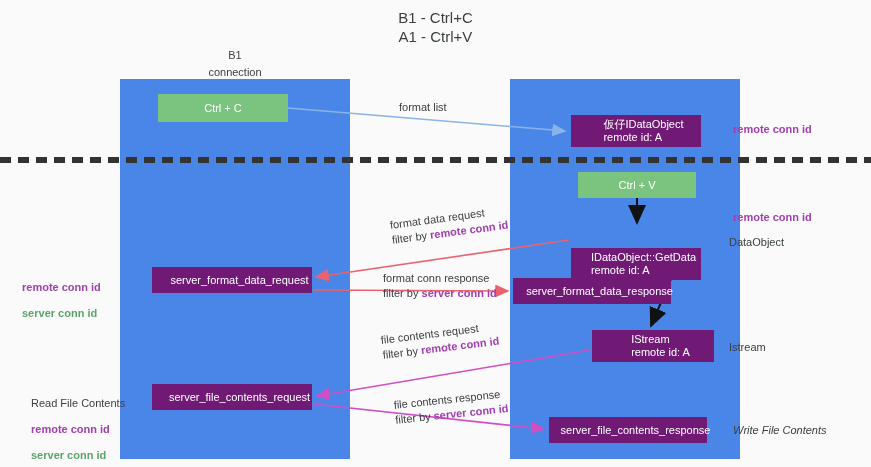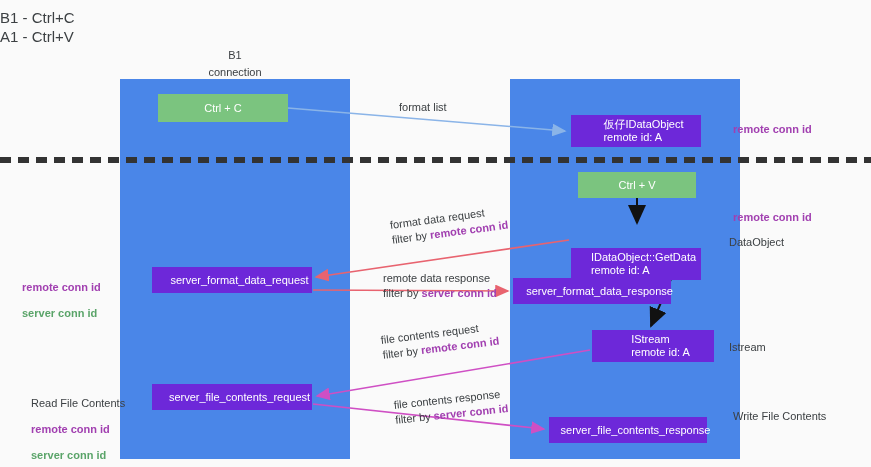--- a/index.html
+++ b/index.html
@@ -17,21 +17,21 @@
     background: #fafafa;
     overflow: hidden;
   }
 
   
   .title {
     position: absolute;
     left: 0;
     top: 8px;
     width: 871px;
-    text-align: left;
+    text-align: center;
     font-size: 15px;
     color: #3c4043;
     line-height: 19px;
     white-space: pre-line;
   }
 
   
   .col-head {
     position: absolute;
     text-align: center;
@@ -72,21 +72,21 @@
     align-items: center;
     justify-content: center;
     color: #ffffff;
     font-size: 11px;
     line-height: 13px;
     text-align: left;
     white-space: pre-line;
     z-index: 6;
   }
   .node.green  { background: #7bc47f; }
-  .node.orange { background: #6d28d9; padding-left: 15px; }
+  .node.orange { background: #701a75; padding-left: 15px; }
 
   #n-ctrlc   { left: 158px; top: 94px;  width: 130px; height: 28px; }
   #n-idataobj{ left: 571px; top: 115px; width: 130px; height: 32px; }
   #n-ctrlv   { left: 578px; top: 172px; width: 118px; height: 26px; }
   #n-getdata { left: 571px; top: 228px; width: 130px; height: 32px; margin-top: 20px; }
   #n-sfdreq  { left: 152px; top: 267px; width: 160px; height: 26px; }
   #n-sfdres  { left: 513px; top: 278px; width: 158px; height: 26px; }
   #n-istream { left: 592px; top: 330px; width: 122px; height: 32px; }
   #n-sfcreq  { left: 152px; top: 384px; width: 160px; height: 26px; }
   #n-sfcres  { left: 549px; top: 417px; width: 158px; height: 26px; }
@@ -98,21 +98,21 @@
     line-height: 13px;
     color: #3c4043;
     white-space: pre-line;
   }
   .side-note.purple { color: #a13fb0; font-weight: bold; }
 
   #note-remote-1 { left: 733px; top: 123px; }
   #note-remote-2 { left: 733px; top: 211px; }
   #note-dataobject { left: 729px; top: 236px; }
   #note-istream   { left: 729px; top: 341px; }
-  #note-write     { left: 733px; top: 410px; }
+  #note-write     { left: 733px; top: 424px; font-style: italic; }
 
   
   #note-left-1 { left: 22px; top: 268px; text-align: left; }
   #note-read   { left: 31px; top: 384px; }
   .lbl-line-purple { color: #a13fb0; font-weight: bold; display:block; }
   .lbl-line-green  { color: #5aa469; font-weight: bold; display:block; }
   .lbl-line-plain  { color: #3c4043; display:block; }
 
   
   .edge-label {
@@ -206,21 +206,21 @@
   </div>
 
   <div class="edge-label" id="lbl-fdreq">
     <span>format data request</span>
     <span class="l2">
       <span>filter by </span><b class="purple">remote conn id</b>
     </span>
   </div>
 
   <div class="edge-label" id="lbl-fdres">
-    <span>remote data response</span>
+    <span>format conn response</span>
     <span class="l2">
       <span>filter by </span><b class="purple">server conn id</b>
     </span>
   </div>
 
   <div class="edge-label" id="lbl-fcreq">
     <span>file contents request</span>
     <span class="l2">
       <span>filter by </span><b class="purple">remote conn id</b>
     </span>

